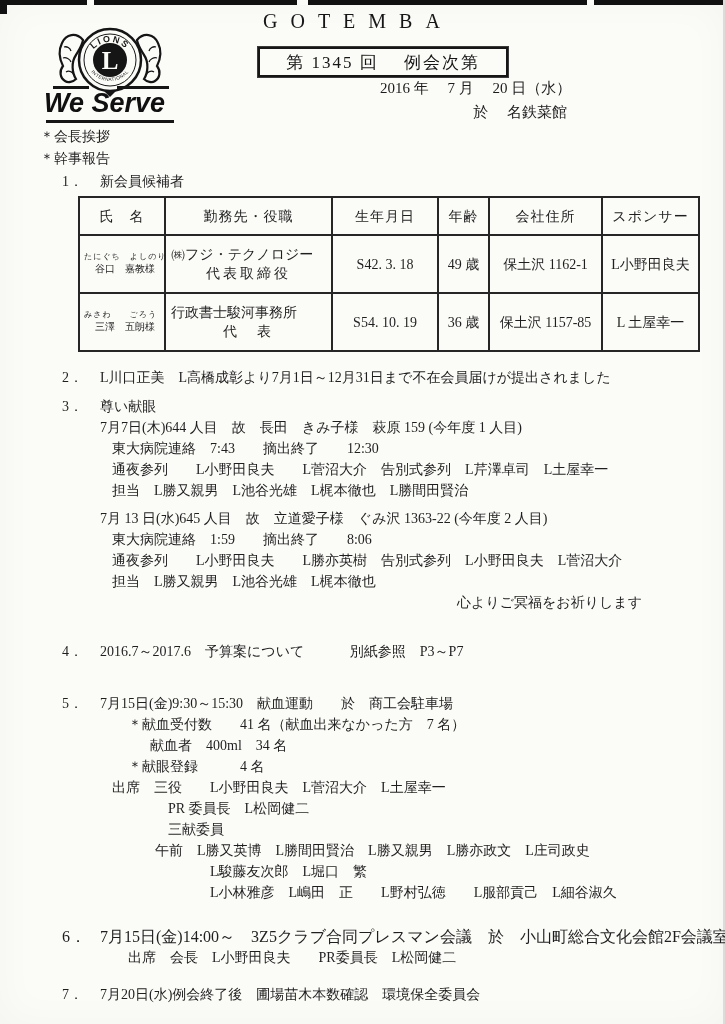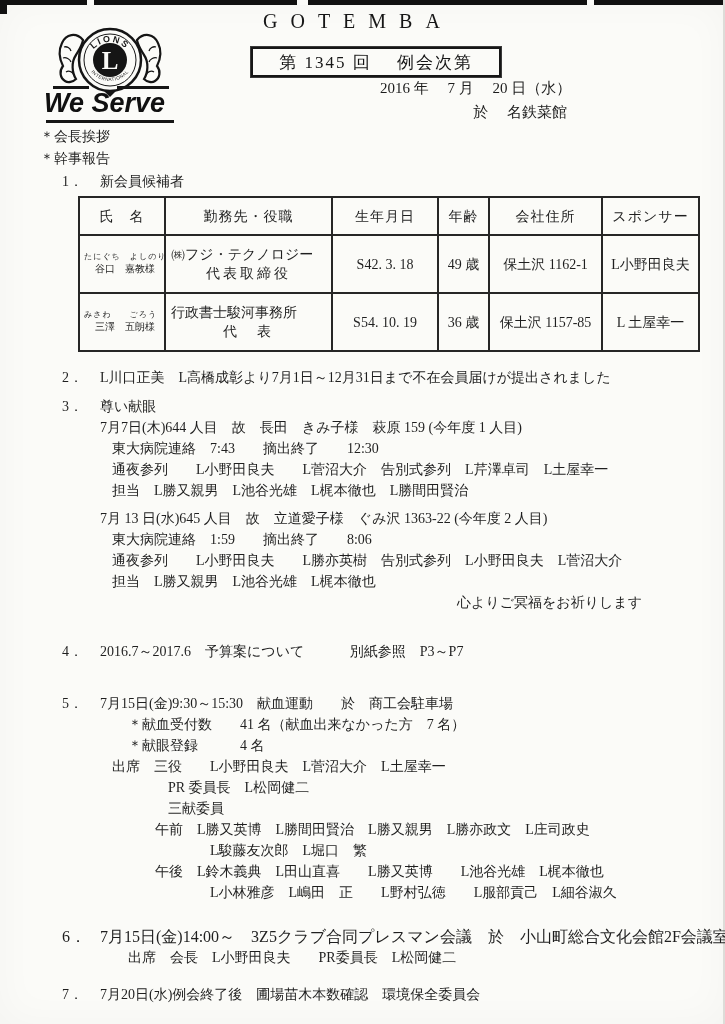--- a/index.html
+++ b/index.html
@@ -30,21 +30,21 @@
     font-family:"Liberation Sans","DejaVu Sans",sans-serif;
     font-weight:bold;font-style:italic;font-size:27px;letter-spacing:0px;
     color:#101010;text-align:left;transform:scaleY(1.02);
   }
   .club-name{
     position:absolute;left:250px;top:10px;width:250px;
     font-size:20px;letter-spacing:13px;text-align:left;text-indent:13px;
     color:#161616;
   }
   .meeting-box{
-    position:absolute;left:251px;top:47px;width:246px;height:26px;
+    position:absolute;left:258px;top:47px;width:246px;height:26px;
     border:2px solid #161616;outline:1px solid #3a3a3a;
     display:flex;align-items:center;justify-content:center;
     font-size:17px;letter-spacing:2px;color:#161616;
   }
   .date-line{position:absolute;left:380px;top:79px;width:320px;font-size:15px;color:#1c1c1c;}
   .venue-line{position:absolute;left:380px;top:103px;width:280px;text-align:center;font-size:15px;color:#1c1c1c;}
 
   
   .body{position:absolute;left:40px;top:126px;width:660px;font-size:14px;line-height:21px;}
   .pre{height:22px;}
@@ -210,27 +210,27 @@
     <div class="item closing">心よりご冥福をお祈りします</div>
 
     <div class="item mt-item4">
       <span class="no">4．</span><span>2016.7～2017.6　予算案について　　　 別紙参照　P3～P7</span>
     </div>
 
     <div class="item mt-item5">
       <span class="no">5．</span><span>7月15日(金)9:30～15:30　献血運動　　於　商工会駐車場</span>
     </div>
     <div class="item l-uke">＊献血受付数　　41 名（献血出来なかった方　7 名）</div>
+    <div class="item l-sha">献血者　400ml　34 名</div>
     <div class="item l-tou">＊献眼登録　　　4 名</div>
     <div class="item l-shusseki">出席　三役　　L小野田良夫　L菅沼大介　L土屋幸一</div>
     <div class="item l-pr">PR 委員長　L松岡健二</div>
     <div class="item l-sankon">三献委員</div>
     <div class="item l-gozen">午前　L勝又英博　L勝間田賢治　L勝又親男　L勝亦政文　L庄司政史</div>
     <div class="item l-cont">L駿藤友次郎　L堀口　繁</div>
-    <div class="item l-gozen">午後　L鈴木義典　L田山直喜　　L勝又英博　　L池谷光雄　L梶本徹也</div>
     <div class="item l-cont">L小林雅彦　L嶋田　正　　L野村弘徳　　L服部貢己　L細谷淑久</div>
 
     <div class="item mt-item6 small-line">
       <span class="no">6．</span><span>7月15日(金)14:00～　3Z5クラブ合同プレスマン会議　於　小山町総合文化会館2F会議室</span>
     </div>
     <div class="item l-att6">出席　会長　L小野田良夫　　PR委員長　L松岡健二</div>
 
     <div class="item mt-item7">
       <span class="no">7．</span><span>7月20日(水)例会終了後　圃場苗木本数確認　環境保全委員会</span>
     </div>

